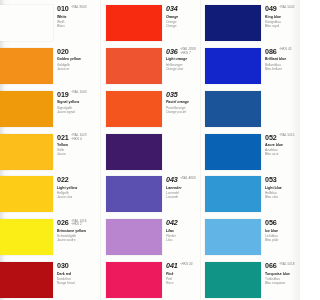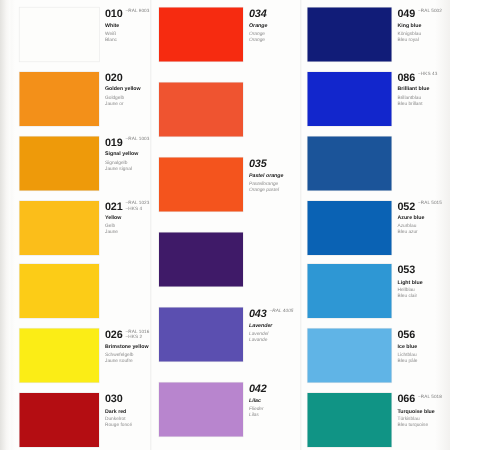--- a/index.html
+++ b/index.html
@@ -40,21 +40,21 @@
     flex-direction: row;
   }
 
   .column {
     position: relative;
     height: 300px;
     box-sizing: border-box;
     display: flex;
     flex-direction: column;
   }
-  .column.col-0 { width: 100px; padding-left: 13px; }
+  .column.col-0 { width: 100px; padding-left: 0; }
   .column.col-1 { width: 100px; padding-left: 6px; font-style: italic; }
   .column.col-2 { width: 100px; padding-left: 5px; }
 
   
   .entry {
     position: relative;
     flex: 1 1 0;
     display: flex;
     flex-direction: row;
     align-items: flex-start;
@@ -204,20 +204,29 @@
                 <div class="ral">~HKS 4</div>
               </div>
             </div>
             <div class="name-en">Yellow</div>
             <div class="name-de">Gelb</div>
             <div class="name-fr">Jaune</div>
           </div>
         </div>
         <div class="entry">
           <div class="swatch" style="background: rgb(252, 204, 23);"></div>
+          <div class="entry-text">
+            <div class="code-row">
+              <div class="number">022</div>
+              <div class="ral-codes"></div>
+            </div>
+            <div class="name-en">Light yellow</div>
+            <div class="name-de">Hellgelb</div>
+            <div class="name-fr">Jaune clair</div>
+          </div>
         </div>
         <div class="entry">
           <div class="swatch" style="background: rgb(251, 237, 22);"></div>
           <div class="entry-text">
             <div class="code-row">
               <div class="number">026</div>
               <div class="ral-codes">
                 <div class="ral">~RAL 1016</div>
                 <div class="ral">~HKS 2</div>
               </div>
@@ -248,20 +257,32 @@
               <div class="number">034</div>
               <div class="ral-codes"></div>
             </div>
             <div class="name-en">Orange</div>
             <div class="name-de">Orange</div>
             <div class="name-fr">Orange</div>
           </div>
         </div>
         <div class="entry">
           <div class="swatch" style="background: rgb(239, 84, 48);"></div>
+          <div class="entry-text">
+            <div class="code-row">
+              <div class="number">036</div>
+              <div class="ral-codes">
+                <div class="ral">~RAL 2008</div>
+                <div class="ral">~HKS 7</div>
+              </div>
+            </div>
+            <div class="name-en">Light orange</div>
+            <div class="name-de">Helloranger</div>
+            <div class="name-fr">Orange clair</div>
+          </div>
         </div>
         <div class="entry">
           <div class="swatch" style="background: rgb(244, 84, 29);"></div>
           <div class="entry-text">
             <div class="code-row">
               <div class="number">035</div>
               <div class="ral-codes"></div>
             </div>
             <div class="name-en">Pastel orange</div>
             <div class="name-de">Pastellorange</div>
@@ -290,20 +311,34 @@
           <div class="entry-text">
             <div class="code-row">
               <div class="number">042</div>
               <div class="ral-codes"></div>
             </div>
             <div class="name-en">Lilac</div>
             <div class="name-de">Flieder</div>
             <div class="name-fr">Lilas</div>
           </div>
         </div>
+        <div class="entry">
+          <div class="swatch" style="background: rgb(237, 26, 94);"></div>
+          <div class="entry-text">
+            <div class="code-row">
+              <div class="number">041</div>
+              <div class="ral-codes">
+                <div class="ral">~HKS 33</div>
+              </div>
+            </div>
+            <div class="name-en">Pink</div>
+            <div class="name-de">Pink</div>
+            <div class="name-fr">Rose</div>
+          </div>
+        </div>
       </div>
       <div class="column col-2">
         <div class="entry">
           <div class="swatch" style="background: rgb(17, 28, 120);"></div>
           <div class="entry-text">
             <div class="code-row">
               <div class="number">049</div>
               <div class="ral-codes">
                 <div class="ral">~RAL 5002</div>
               </div>

